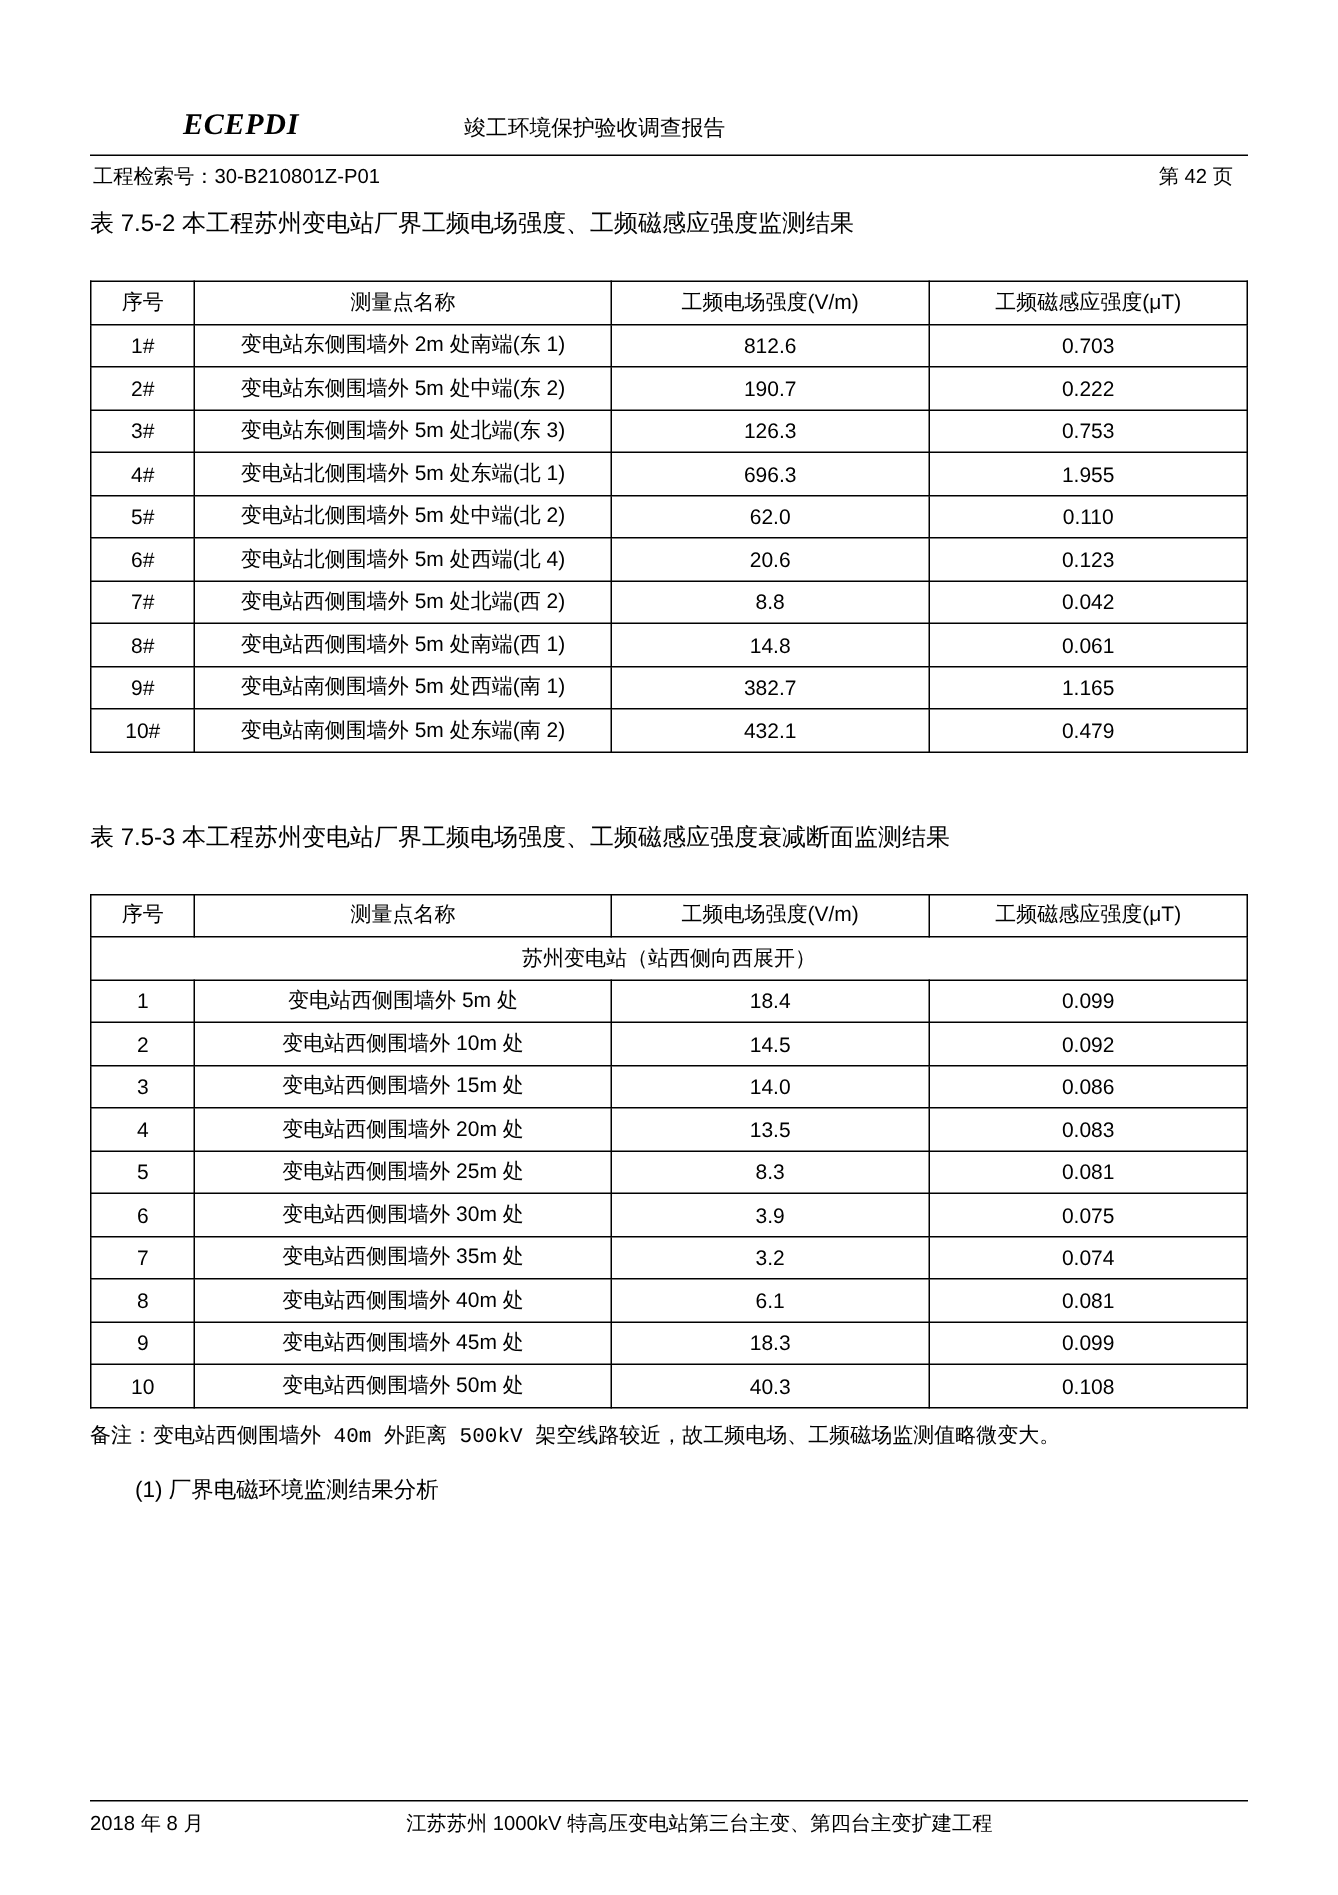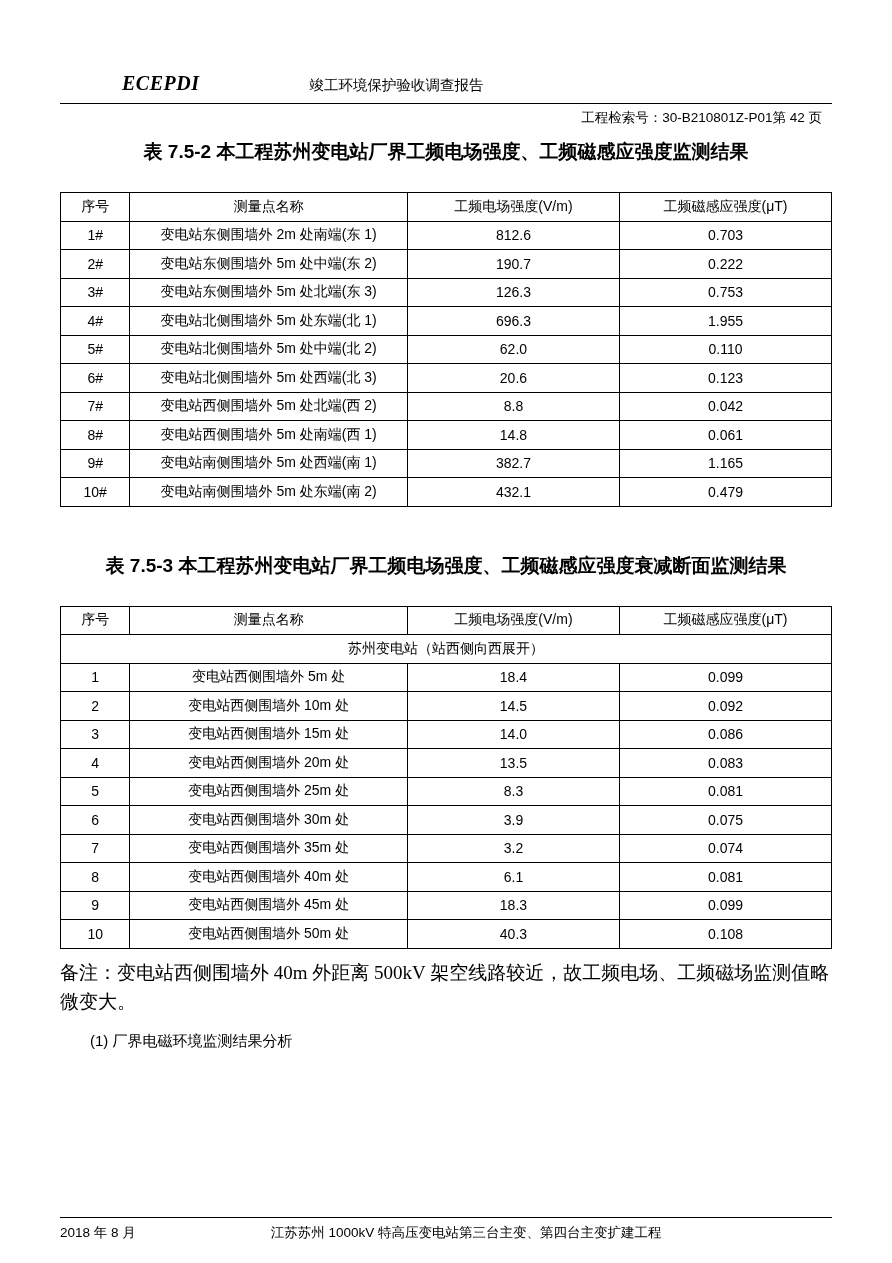--- a/index.html
+++ b/index.html
@@ -41,31 +41,31 @@
     margin-left: 110px;
     font-size: 14.5px;
     font-family: "Liberation Sans", sans-serif;
   }
   .header-rule {
     border-bottom: 1px solid #000;
     margin: 8px 0 0 0;
   }
   .subheader-row {
     display: flex;
-    justify-content: flex-end;
+    justify-content: space-between;
     align-items: center;
     font-size: 13.5px;
     padding: 5px 10px 0 2px;
     font-family: "Liberation Sans", sans-serif;
   }
   
   .table-caption {
-    text-align: center;
-    font-weight: bold;
-    font-size: 19px;
+    text-align: left;
+    font-weight: normal;
+    font-size: 16px;
     font-family: "Liberation Sans", sans-serif;
     margin: 12px 0 6px 0;
   }
   .caption-gap {
     margin-top: 46px;
   }
   
   table.data {
     border-collapse: collapse;
     width: 100%;
@@ -85,41 +85,41 @@
   }
   table.data .col-no { width: 9%; }
   table.data .col-name { width: 36%; }
   table.data .col-e { width: 27.5%; }
   table.data .col-b { width: 27.5%; }
   .section-row td {
     font-weight: bold;
   }
   
   .note {
-    font-size: 19px;
+    font-size: 14px;
     margin-top: 9px;
     line-height: 1.55;
-    font-family: Liberation Serif, serif;
+    font-family: Liberation Mono, monospace;
   }
   .para {
     font-size: 15px;
     line-height: 1.95;
     margin-top: 10px;
     text-align: justify;
     font-family: Liberation Sans, sans-serif;
   }
   .para.indent {
     text-indent: 2em;
   }
   
   .footer {
     position: absolute;
     left: 60px;
     right: 60px;
-    bottom: 21px;
+    bottom: 38px;
   }
   .footer-rule {
     border-bottom: 1px solid #000;
     margin-bottom: 6px;
   }
   .footer-row {
     display: flex;
     justify-content: flex-start;
     font-size: 13.5px;
     font-family: "Liberation Sans", sans-serif;
@@ -186,21 +186,21 @@
         <td>1.955</td>
       </tr>
       <tr>
         <td>5#</td>
         <td>变电站北侧围墙外 5m 处中端(北 2)</td>
         <td>62.0</td>
         <td>0.110</td>
       </tr>
       <tr>
         <td>6#</td>
-        <td>变电站北侧围墙外 5m 处西端(北 3)</td>
+        <td>变电站北侧围墙外 5m 处西端(北 4)</td>
         <td>20.6</td>
         <td>0.123</td>
       </tr>
       <tr>
         <td>7#</td>
         <td>变电站西侧围墙外 5m 处北端(西 2)</td>
         <td>8.8</td>
         <td>0.042</td>
       </tr>
       <tr>

